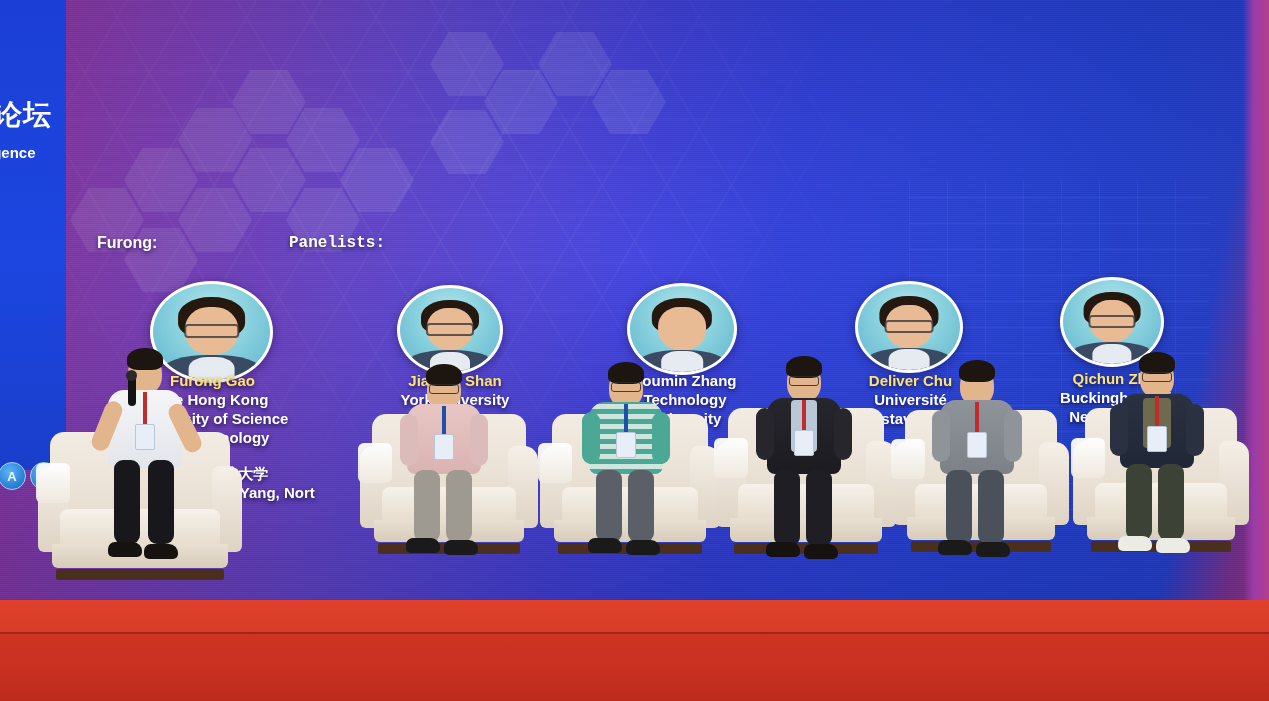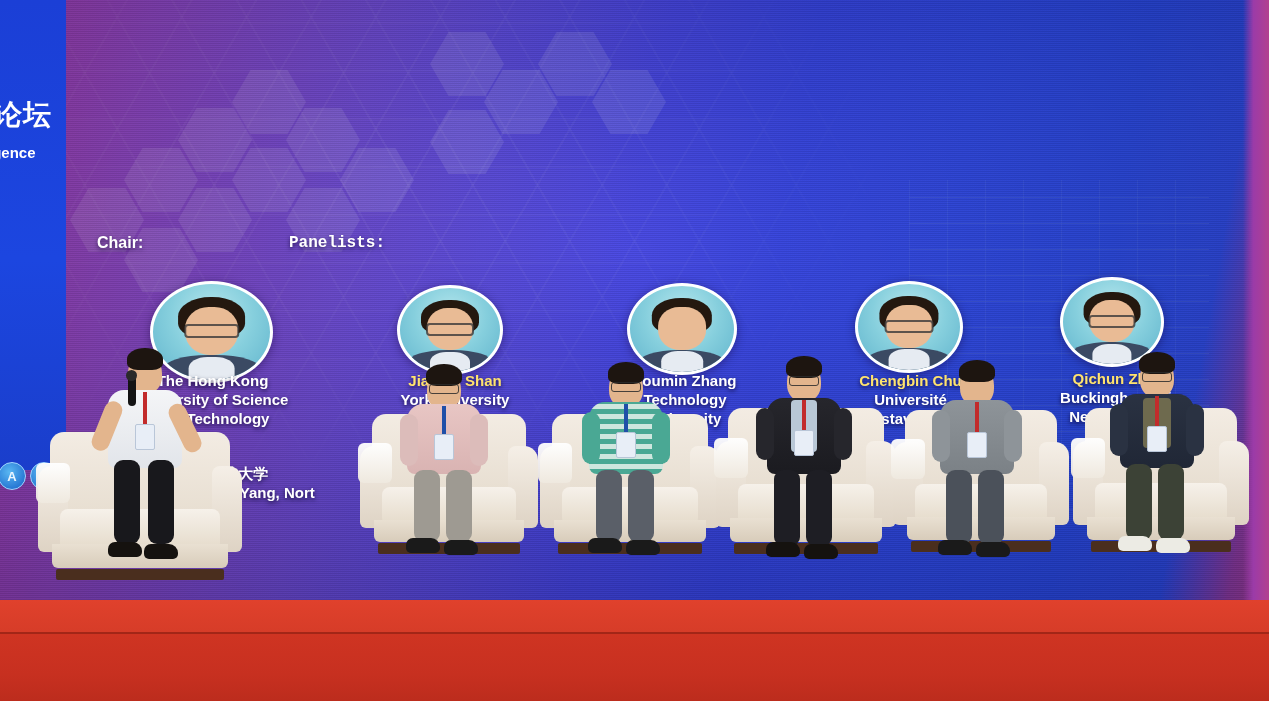--- a/index.html
+++ b/index.html
@@ -152,21 +152,21 @@
   <div class="hexblob" style="left:538px;top:32px;"></div>
   <div class="hexblob" style="left:592px;top:70px;"></div>
   <div class="hexblob" style="left:70px;top:188px;"></div>
   <div class="hexblob" style="left:124px;top:228px;"></div>
   <div class="circuit"></div>
   <div class="scan"></div>
   <div class="vign"></div>
   <div class="edgemag"></div>
 
 
-  <div class="role" id="role-chair">Chair:</div>
+  <div class="role" id="role-chair">Furong:</div>
   <div class="role" id="role-panelists">Panelists:</div>
 
   <div class="sidebanner">
     <div class="sb-cn">论坛</div>
     <div class="sb-en">igence</div>
     <div class="badges">
       <div class="badge">A</div>
       <div class="badge">A</div>
       <div class="badge red">C</div>
     </div>
@@ -201,38 +201,39 @@
   </div>
   <div class="portrait" style="left:1060px;top:277px;width:98px;height:84px;">
     <div class="ph-hair"></div>
     <div class="ph-face"></div>
     <div class="ph-glass"></div>
     <div class="ph-body"></div>
     <div class="ph-shirt"></div>
   </div>
 
   <div class="nameblk" style="left:110px;top:371px;width:205px;">
+    <div class="nm">Furong Gao</div>
     <div class="af">The Hong Kong</div>
     <div class="af">University of Science</div>
     <div class="af">and Technology</div>
   </div>
 
   <div class="nameblk" style="left:365px;top:371px;width:180px;">
     <div class="nm">Jianjun Shan</div>
     <div class="af">York University</div>
   </div>
 
   <div class="nameblk" style="left:595px;top:371px;width:180px;">
     <div class="nm-w">Youmin Zhang</div>
     <div class="af">Technology</div>
     <div class="af">University</div>
   </div>
 
   <div class="nameblk" style="left:818px;top:371px;width:185px;">
-    <div class="nm">Chengbin Chu</div>
+    <div class="nm">Deliver Chu</div>
     <div class="af">Université</div>
     <div class="af">Gustave Eiffel</div>
   </div>
 
   <div class="nameblk" style="left:1028px;top:369px;width:190px;">
     <div class="nm">Qichun Zhang</div>
     <div class="af">Buckinghamshire</div>
     <div class="af">New University</div>
   </div>
 

